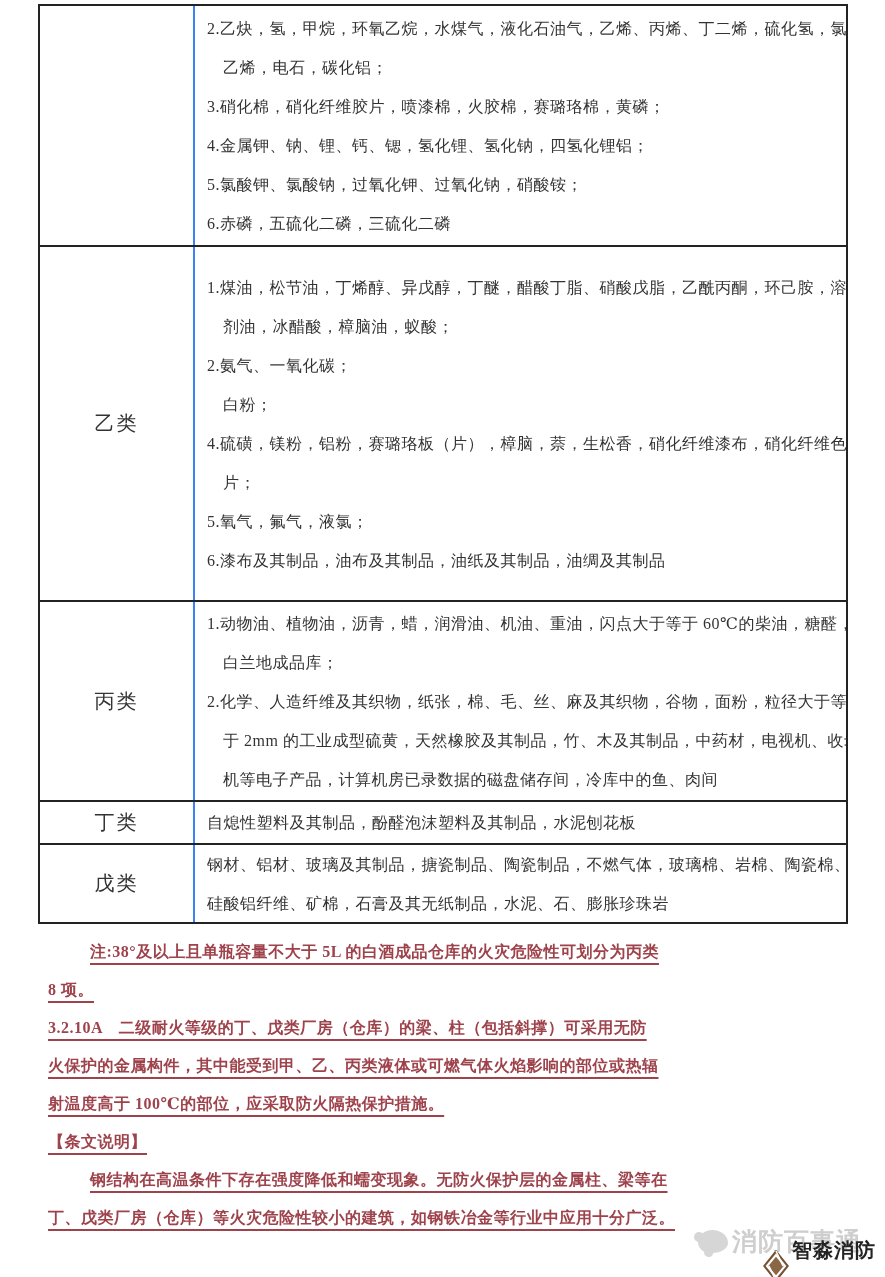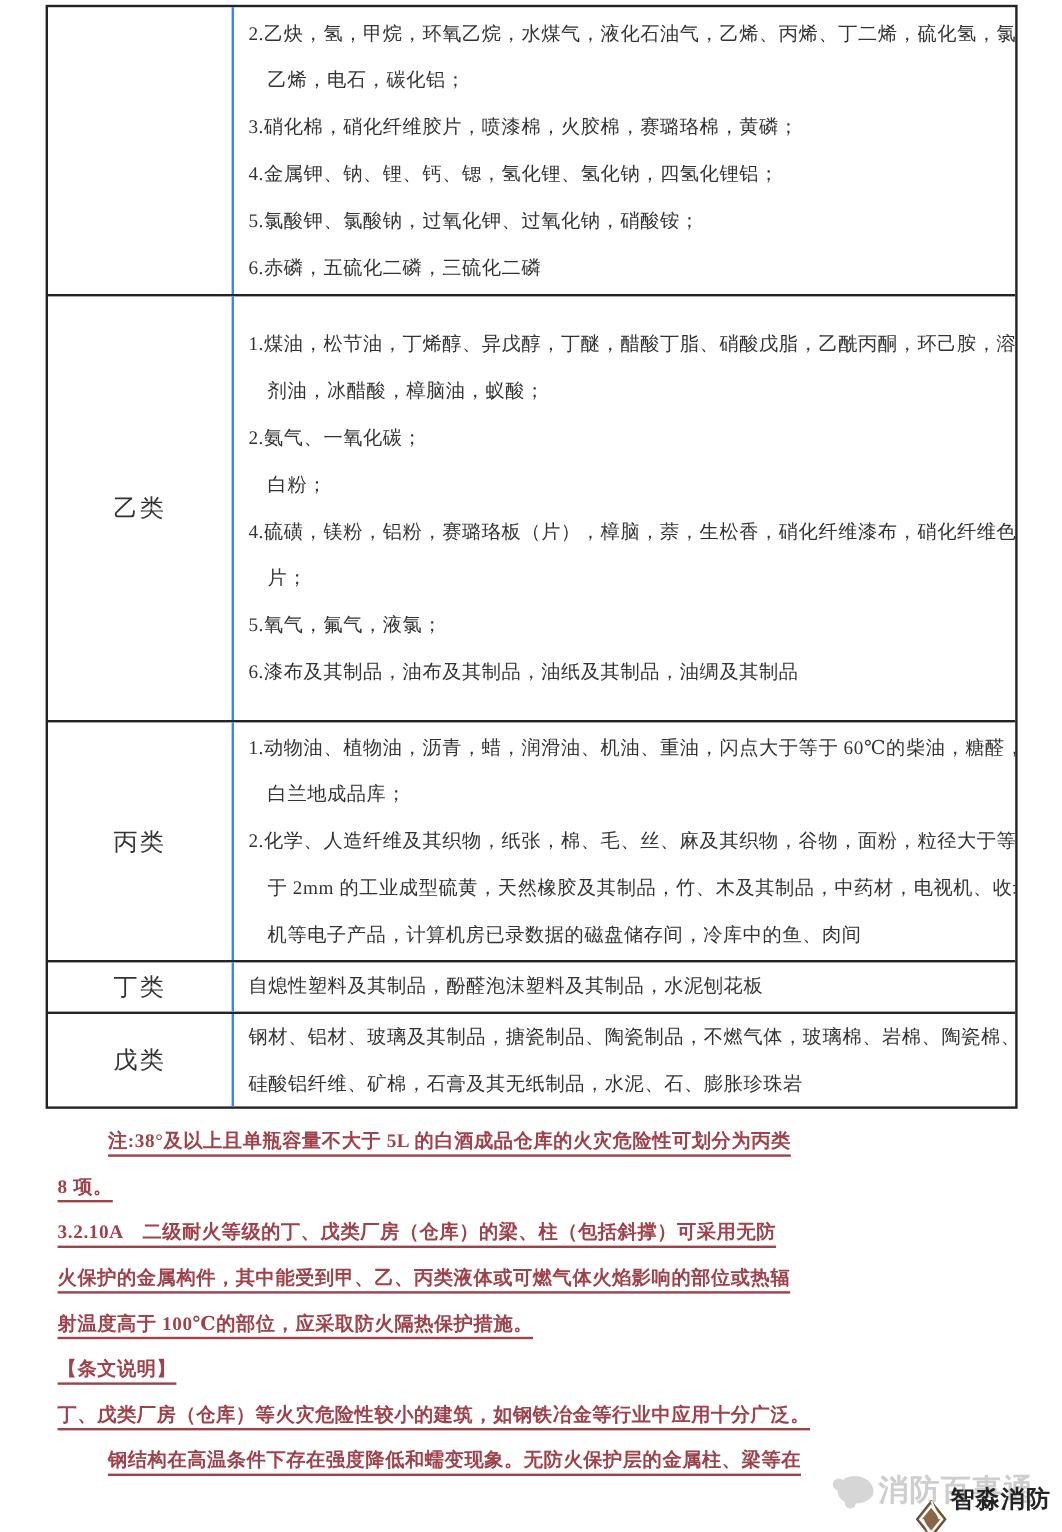--- a/index.html
+++ b/index.html
@@ -138,22 +138,22 @@
       </div>
     </div>
 
   <div class="notes" id="notes-block">
       <div class="nline indent"><span class="u">注:38°及以上且单瓶容量不大于 5L 的白酒成品仓库的火灾危险性可划分为丙类</span></div>
       <div class="nline"><span class="u">8 项。</span></div>
       <div class="nline"><span class="u">3.2.10A　二级耐火等级的丁、戊类厂房（仓库）的梁、柱（包括斜撑）可采用无防</span></div>
       <div class="nline"><span class="u">火保护的金属构件，其中能受到甲、乙、丙类液体或可燃气体火焰影响的部位或热辐</span></div>
       <div class="nline"><span class="u">射温度高于 100℃的部位，应采取防火隔热保护措施。</span></div>
       <div class="nline"><span class="u">【条文说明】</span></div>
+      <div class="nline indent"><span class="u">钢结构在高温条件下存在强度降低和蠕变现象。无防火保护层的金属柱、梁等在</span></div>
       <div class="nline"><span class="u">丁、戊类厂房（仓库）等火灾危险性较小的建筑，如钢铁冶金等行业中应用十分广泛。</span></div>
-      <div class="nline indent"><span class="u">钢结构在高温条件下存在强度降低和蠕变现象。无防火保护层的金属柱、梁等在</span></div>
     </div>
 
   <div class="wm">
     <span class="bubble"></span>
     <span>消防百事通</span>
   </div>
 
   <div class="logo">
     <svg width="26" height="32" viewBox="0 0 26 32">
       <path d="M13 1 L25 16 L13 31 L1 16 Z" fill="#8a6644" stroke="#6d4f30" stroke-width="1.5"></path>

